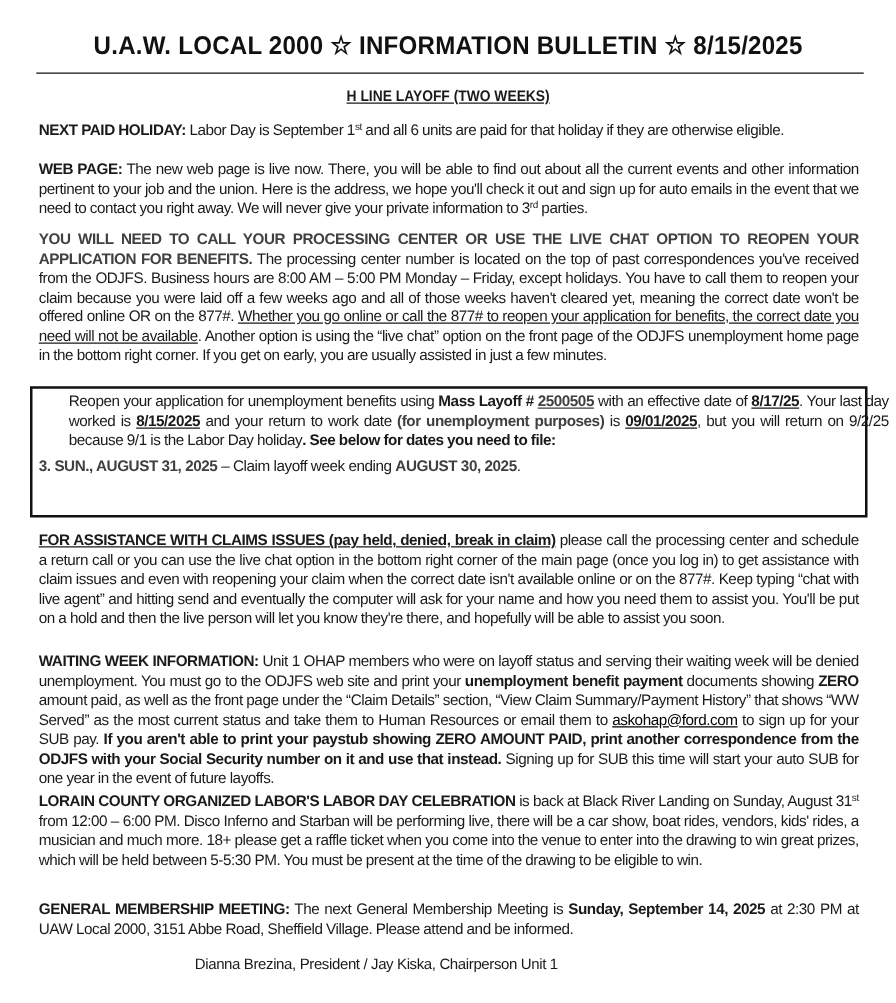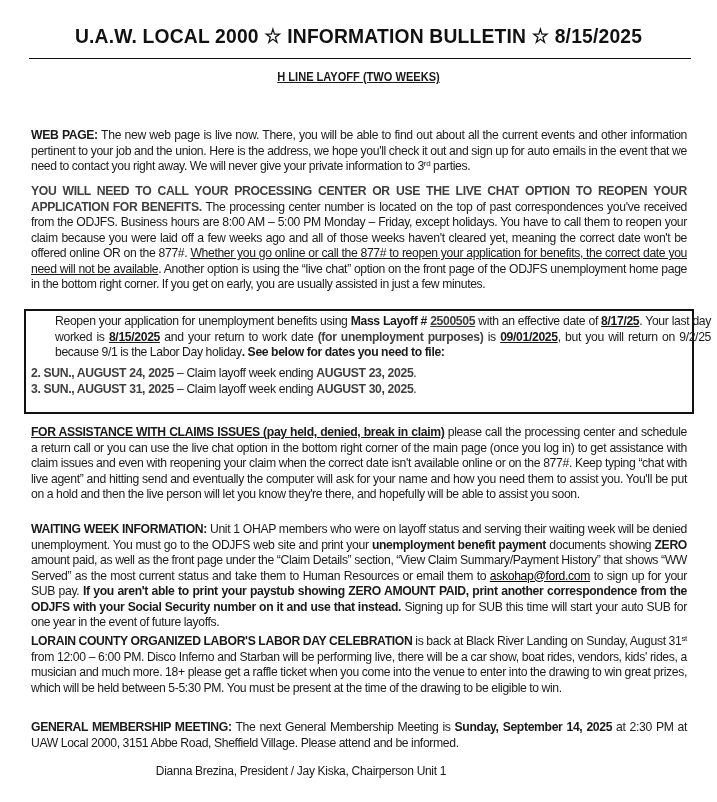--- a/index.html
+++ b/index.html
@@ -42,37 +42,37 @@
 </style>
 </head>
 <body>
 
 <div class="page">
 
   <div class="title">U.A.W. LOCAL 2000 ☆ INFORMATION BULLETIN ☆ 8/15/2025</div>
   <div class="rule"></div>
   <div class="subhead">H LINE LAYOFF (TWO WEEKS)</div>
 
+  <div class="para" style="top:97px;">
+    <span class="b">NEXT PAID HOLIDAY:</span><span> Labor Day is September 1</span><sup>st</sup><span> and all 6 units are paid for that holiday if they are otherwise eligible.</span>
+  </div>
 
   <div class="para" style="top:128px;">
     <span class="b">WEB PAGE:</span><span> The new web page is live now. There, you will be able to find out about all the current events and other information pertinent to your job and the union. Here is the address, we hope you'll check it out and sign up for auto emails in the event that we need to contact you right away. We will never give your private information to 3</span><sup>rd</sup><span> parties.</span>
   </div>
 
   <div class="para" style="top:184px;">
     <span class="b red">YOU WILL NEED TO CALL YOUR PROCESSING CENTER OR USE THE LIVE CHAT OPTION TO REOPEN YOUR APPLICATION FOR BENEFITS.</span><span> The processing center number is located on the top of past correspondences you've received from the ODJFS. Business hours are 8:00 AM – 5:00 PM Monday – Friday, except holidays. You have to call them to reopen your claim because you were laid off a few weeks ago and all of those weeks haven't cleared yet, meaning the correct date won't be offered online OR on the 877#. </span><span class="u">Whether you go online or call the 877# to reopen your application for benefits, the correct date you need will not be available</span><span>. Another option is using the “live chat” option on the front page of the ODJFS unemployment home page in the bottom right corner. If you get on early, you are usually assisted in just a few minutes.</span>
   </div>
 
   <div class="box">
     <div class="inner">
       <span>Reopen your application for unemployment benefits using </span><span class="b">Mass Layoff # </span><span class="b u red">2500505</span><span> with an effective date of </span><span class="b u">8/17/25</span><span>. Your last day worked is </span><span class="b u">8/15/2025</span><span> and your return to work date </span><span class="b red">(for unemployment purposes)</span><span> is </span><span class="b u">09/01/2025</span><span>, but you will return on 9/2/25 because 9/1 is the Labor Day holiday</span><span class="b">. See below for dates you need to file:</span>
     </div>
     <div class="dates">
-      <div>
-        <span class="b red">2. SUN., AUGUST 24, 2025</span><span> – </span><span>Claim layoff week ending </span><span class="b red">AUGUST 23, 2025</span><span>.</span>
-      </div>
       <div>
         <span class="b red">3. SUN., AUGUST 31, 2025</span><span> – </span><span>Claim layoff week ending </span><span class="b red">AUGUST 30, 2025</span><span>.</span>
       </div>
     </div>
   </div>
 
   <div class="para" style="top:425px;">
     <span class="b u">FOR ASSISTANCE WITH CLAIMS ISSUES (pay held, denied, break in claim)</span><span> please call the processing center and schedule a return call or you can use the live chat option in the bottom right corner of the main page (once you log in) to get assistance with claim issues and even with reopening your claim when the correct date isn't available online or on the 877#. Keep typing “chat with live agent” and hitting send and eventually the computer will ask for your name and how you need them to assist you. You'll be put on a hold and then the live person will let you know they're there, and hopefully will be able to assist you soon.</span>
   </div>
 

